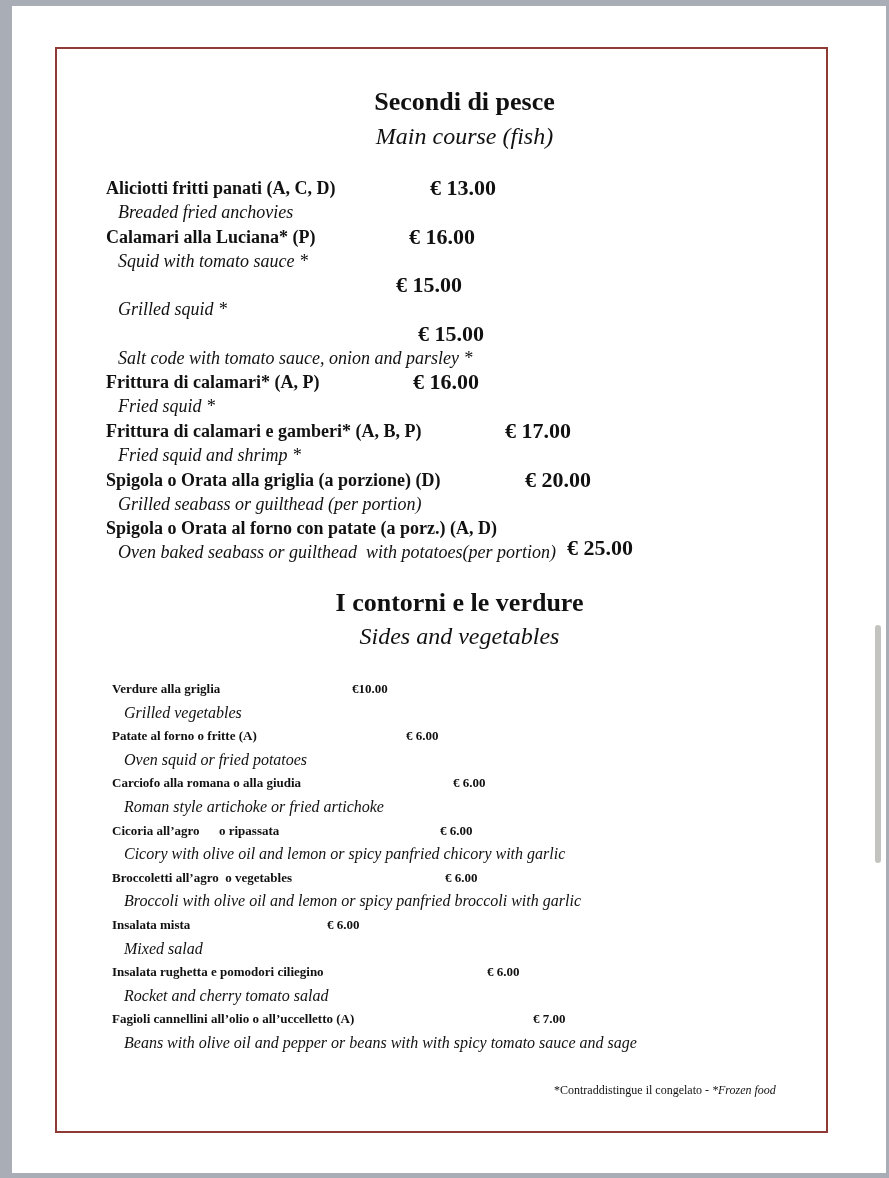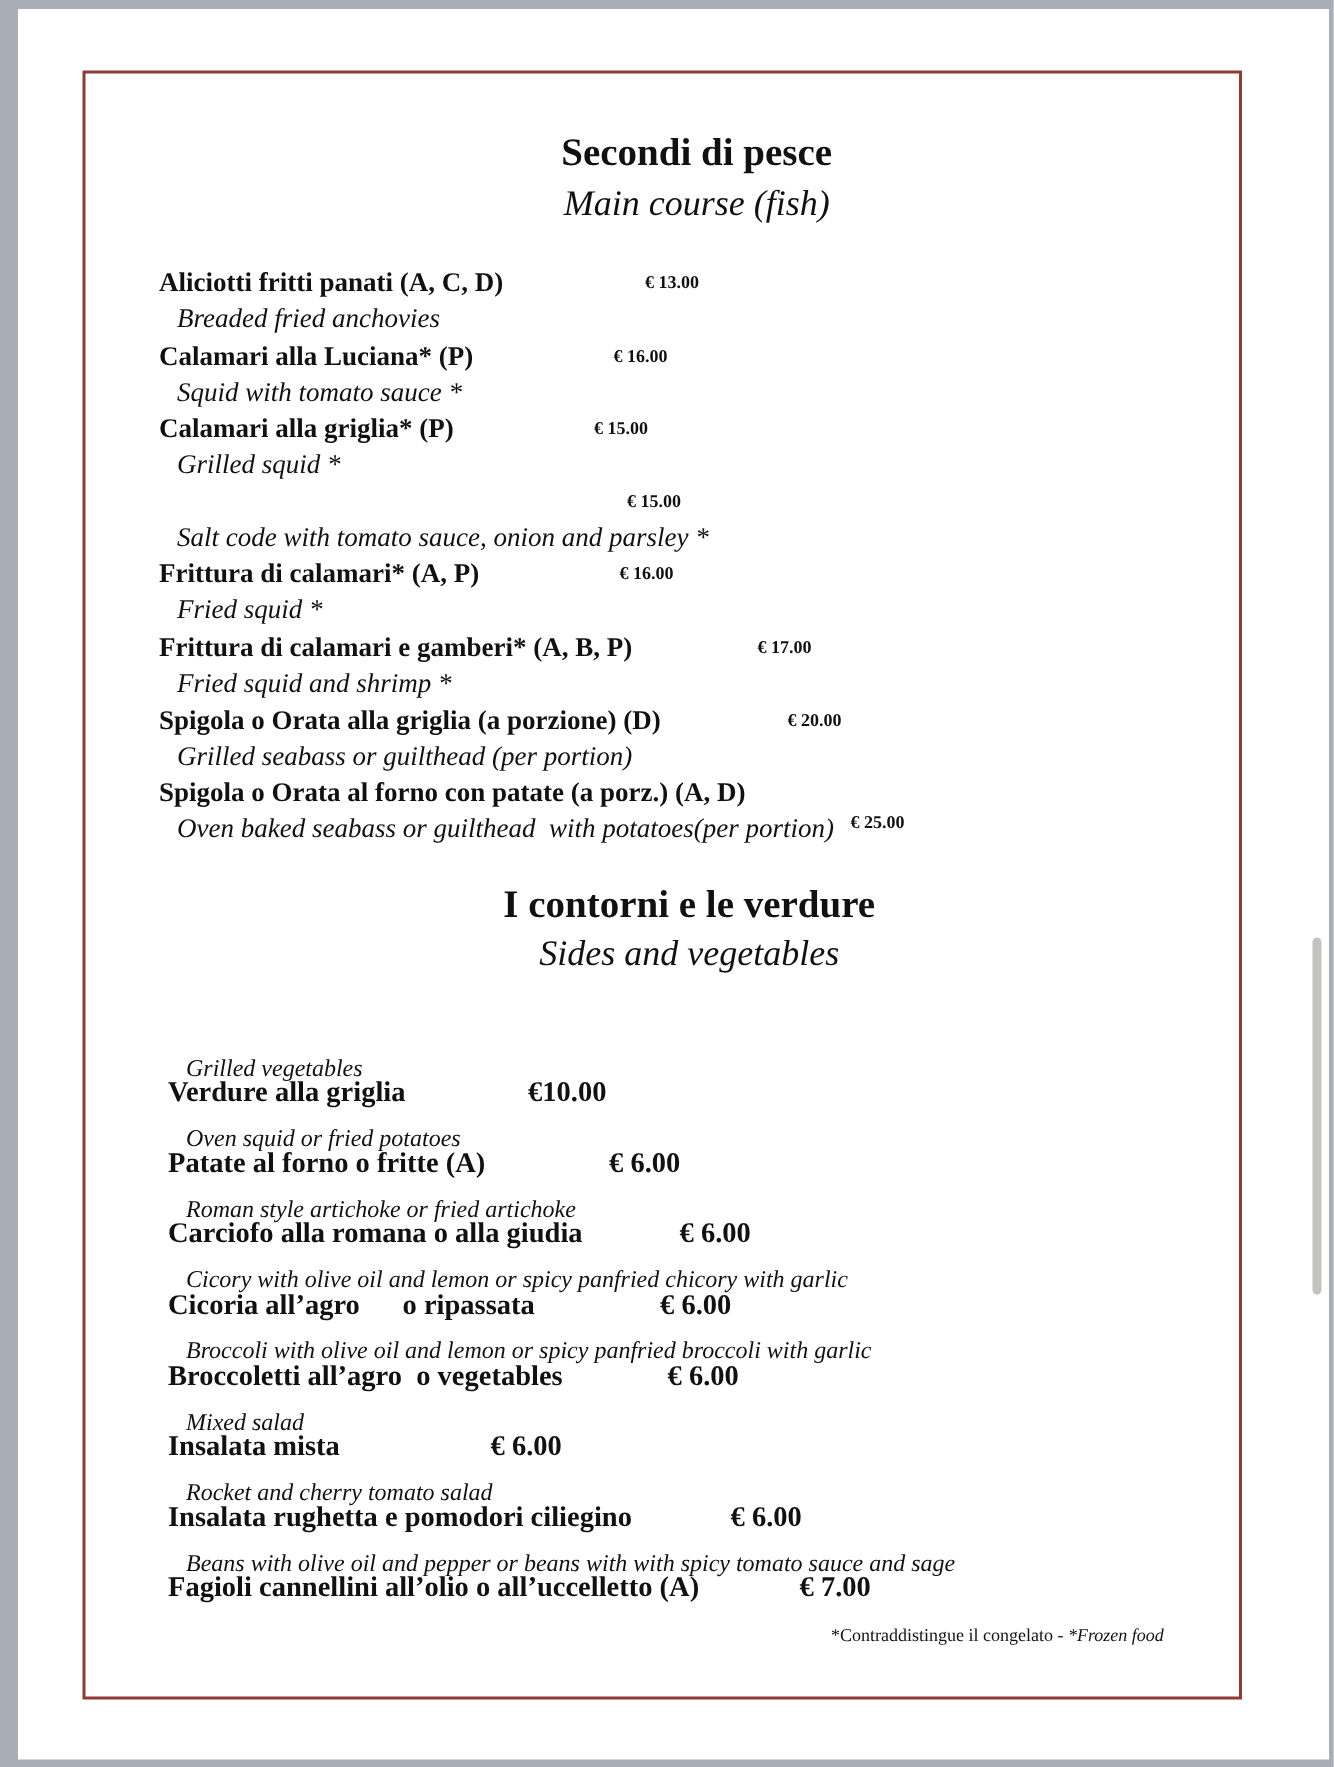--- a/index.html
+++ b/index.html
@@ -26,27 +26,27 @@
     position: absolute; left: 0; width: 889px; text-align: center;
     font-style: italic; font-size: 24px; line-height: 28px;
   }
   .item { position: absolute; height: 48px; width: 760px; }
   .item .name {
     position: absolute; left: 0; top: 0; white-space: pre;
     font-weight: bold; font-size: 18px; line-height: 24px;
   }
   .item .price {
     position: absolute; top: 0; white-space: pre;
-    font-weight: bold; font-size: 12px; line-height: 24px;
+    font-weight: bold; font-size: 22px; line-height: 24px;
   }
   .item .desc {
     position: absolute; left: 12px; top: 24px; white-space: pre;
     font-style: italic; font-size: 18px; line-height: 24px;
   }
-  .sides .item .name, .sides .item .price { font-size: 19px; line-height: 23.5px; margin-top: 40px; }
+  .sides .item .name, .sides .item .price { font-size: 13px; line-height: 23.5px; }
   .sides .item .desc { font-size: 16px; top: 23.5px; line-height: 23px; }
   .footnote {
     position: absolute; left: 554px; top: 1083px; font-size: 12px; white-space: pre;
   }
   .footnote .it { font-style: italic; }
   .scrollbar {
     position: absolute; left: 875px; top: 625px; width: 6px; height: 238px;
     background: #c3c3c0; border-radius: 3px;
   }
   .right-strip { position: absolute; left: 886px; top: 0; width: 3px; height: 1178px; background: #a9adb5; }
@@ -66,21 +66,20 @@
       <span class="name">Aliciotti fritti panati (A, C, D)</span>
       <span class="price" style="left: 324px;">€ 13.00</span>
       <span class="desc">Breaded fried anchovies</span>
     </div>
     <div class="item" style="left: 106px; top: 224.6px;">
       <span class="name">Calamari alla Luciana* (P)</span>
       <span class="price" style="left: 303px;">€ 16.00</span>
       <span class="desc">Squid with tomato sauce *</span>
     </div>
     <div class="item" style="left: 106px; top: 273.2px;">
-      <span class="name">Calamari alla griglia* (P)</span>
       <span class="price" style="left: 290px;">€ 15.00</span>
       <span class="desc">Grilled squid *</span>
     </div>
     <div class="item" style="left: 106px; top: 321.8px;">
       <span class="price" style="left: 312px;">€ 15.00</span>
       <span class="desc">Salt code with tomato sauce, onion and parsley *</span>
     </div>
     <div class="item" style="left: 106px; top: 370.4px;">
       <span class="name">Frittura di calamari* (A, P)</span>
       <span class="price" style="left: 307px;">€ 16.00</span>

